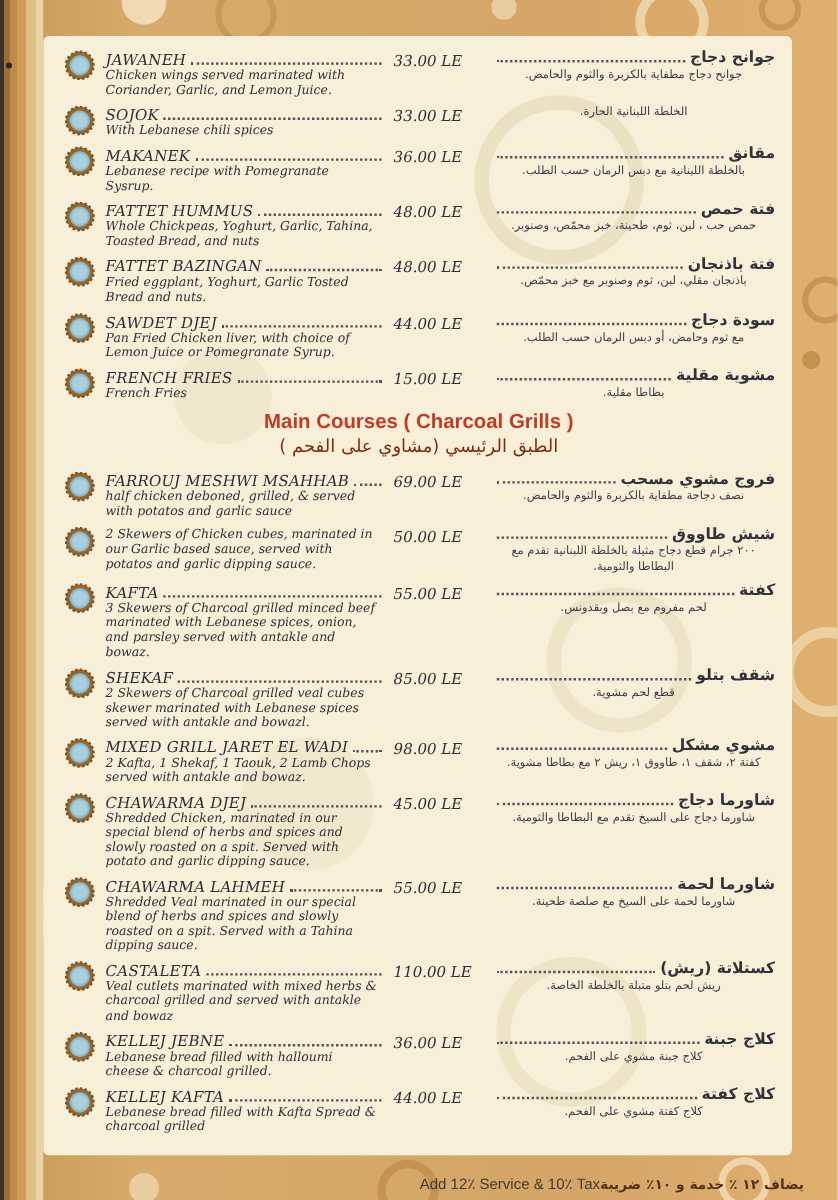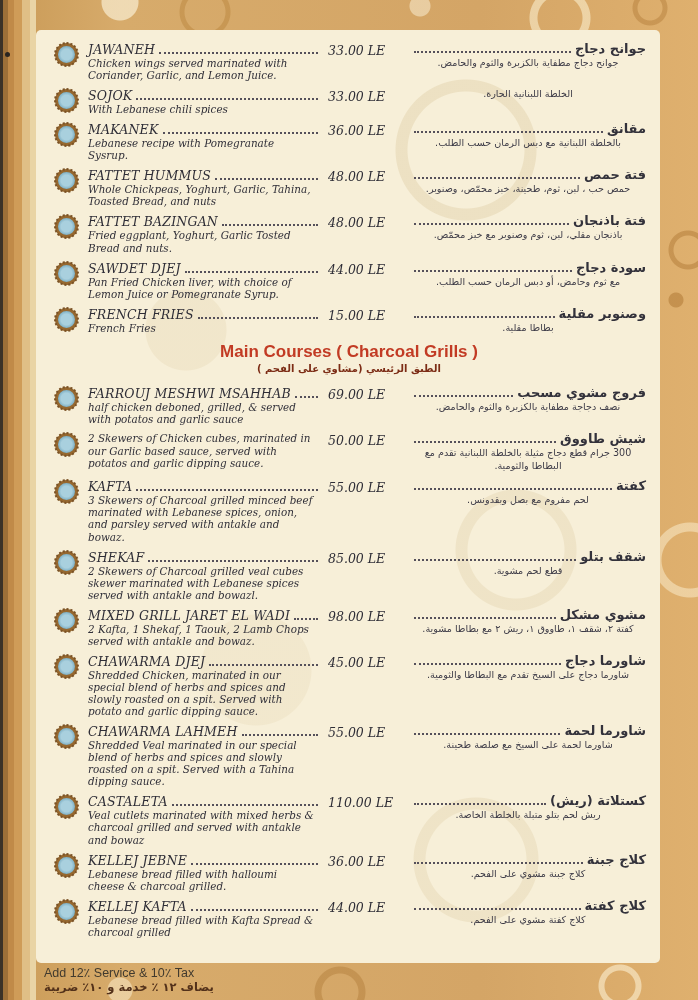--- a/index.html
+++ b/index.html
@@ -55,26 +55,26 @@
   .dots{flex:1;border-bottom:2px dotted #55505a;margin:0 4px 3px 4px;min-width:8px;}
   .en-desc{font-style:italic;font-size:10.4px;line-height:1.16;color:#302f38;padding-right:6px;}
   .price{font-style:italic;font-size:12.5px;color:#2e2d36;white-space:nowrap;padding-top:1px;}
   .ar{text-align:center;}
   .ar-name-line{display:flex;align-items:baseline;}
   .ar-name{font-family:"DejaVu Sans",sans-serif;font-size:13px;font-weight:bold;color:#33323b;line-height:1.15;white-space:nowrap;}
   .ar-desc{font-family:"DejaVu Sans",sans-serif;font-size:9.6px;color:#3c3a46;line-height:1.3;}
 
   .section-header{text-align:center;margin:2px 0 10px 0;}
   .section-title-en{font-family:"Liberation Sans",sans-serif;font-size:17px;font-weight:600;color:#c23b24;line-height:1.25;}
-  .section-title-ar{font-family:"DejaVu Sans",sans-serif;font-size:10px;font-weight:bold;color:#7c2c15;line-height:1.4;}
+  .section-title-ar{font-family:"DejaVu Sans",sans-serif;font-size:15px;font-weight:normal;color:#7c2c15;line-height:1.4;}
 
   .footer{
     position:absolute;left:44px;right:28px;bottom:6px;
-    display:flex;justify-content:space-between;align-items:baseline;
-    font-family:"Liberation Sans",sans-serif;font-size:12.5px;color:#413a2e;flex-direction:column;
+    display:flex;justify-content:flex-end;align-items:baseline;
+    font-family:"Liberation Sans",sans-serif;font-size:12.5px;color:#413a2e;
   }
   .footer-ar{font-family:"DejaVu Sans",sans-serif;font-size:11.5px;color:#53311a;font-weight:bold;}
 </style>
 </head>
 <body>
 
 <div class="page">
   <div class="spine"></div>
   <div class="speck"></div>
 
@@ -195,21 +195,21 @@
     <div class="en">
       <div class="en-name-line">
         <span class="en-name">FRENCH FRIES</span>
         <span class="dots"></span>
       </div>
       <div class="en-desc">French Fries</div>
     </div>
     <div class="price">15.00 LE</div>
     <div class="ar" dir="rtl">
       <div class="ar-name-line">
-        <span class="ar-name">وصنوبر مقلية</span>
+        <span class="ar-name">مشوية مقلية</span>
         <span class="dots"></span>
       </div>
       <div class="ar-desc">بطاطا مقلية.</div>
     </div>
   </div>
 
   <div class="section-header">
     <div class="section-title-en">Main Courses ( Charcoal Grills )</div>
     <div class="section-title-ar" dir="rtl">الطبق الرئيسي (مشاوي على الفحم )</div>
   </div>
@@ -237,21 +237,21 @@
     <span class="bullet"></span>
     <div class="en">
       <div class="en-desc">2 Skewers of Chicken cubes, marinated in our Garlic based sauce, served with potatos and garlic dipping sauce.</div>
     </div>
     <div class="price">50.00 LE</div>
     <div class="ar" dir="rtl">
       <div class="ar-name-line">
         <span class="ar-name">شيش طاووق</span>
         <span class="dots"></span>
       </div>
-      <div class="ar-desc">300 جرام قطع دجاج مثيلة بالخلطة اللبنانية تقدم مع البطاطا والثومية.</div>
+      <div class="ar-desc">٢٠٠ جرام قطع دجاج مثيلة بالخلطة اللبنانية تقدم مع البطاطا والثومية.</div>
     </div>
   </div>
 
   <div class="row">
     <span class="bullet"></span>
     <div class="en">
       <div class="en-name-line">
         <span class="en-name">KAFTA</span>
         <span class="dots"></span>
       </div>

